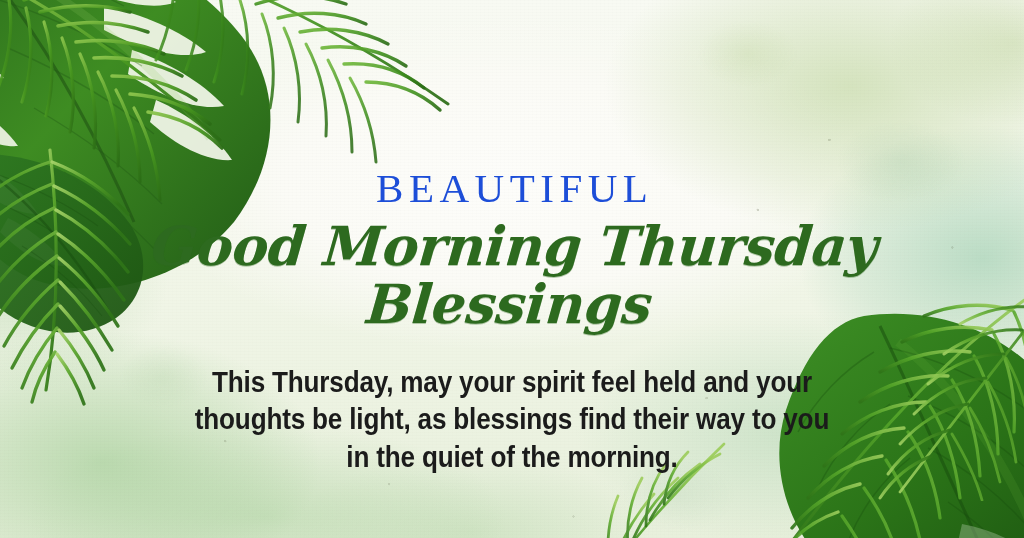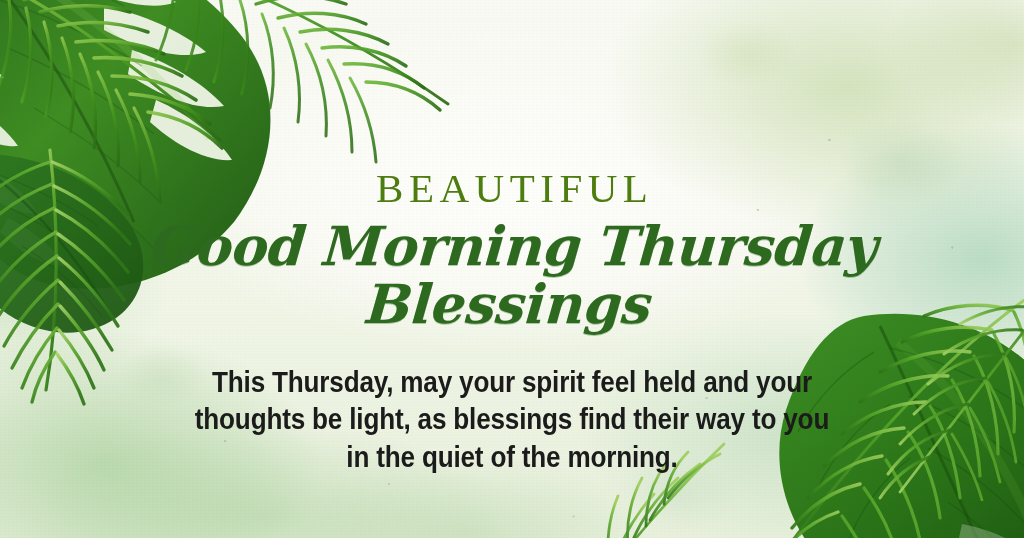--- a/index.html
+++ b/index.html
@@ -87,21 +87,21 @@
     position: absolute;
     left: 0; right: 0;
     top: 168px;
     text-align: center;
     z-index: 12;
   }
   #eyebrow {
     font-family: "Liberation Serif", "DejaVu Serif", serif;
     font-size: 41px;
     letter-spacing: 5.5px;
-    color: #4d7c0f;
+    color: #1d4ed8;
     line-height: 1;
     margin: 0 0 8px 0;
     text-indent: 5.5px;
   }
   #headline {
     font-family: "DejaVu Serif", "Liberation Serif", serif;
     font-style: italic;
     font-weight: bold;
     font-size: 54px;
     color: #2d6a1f;

